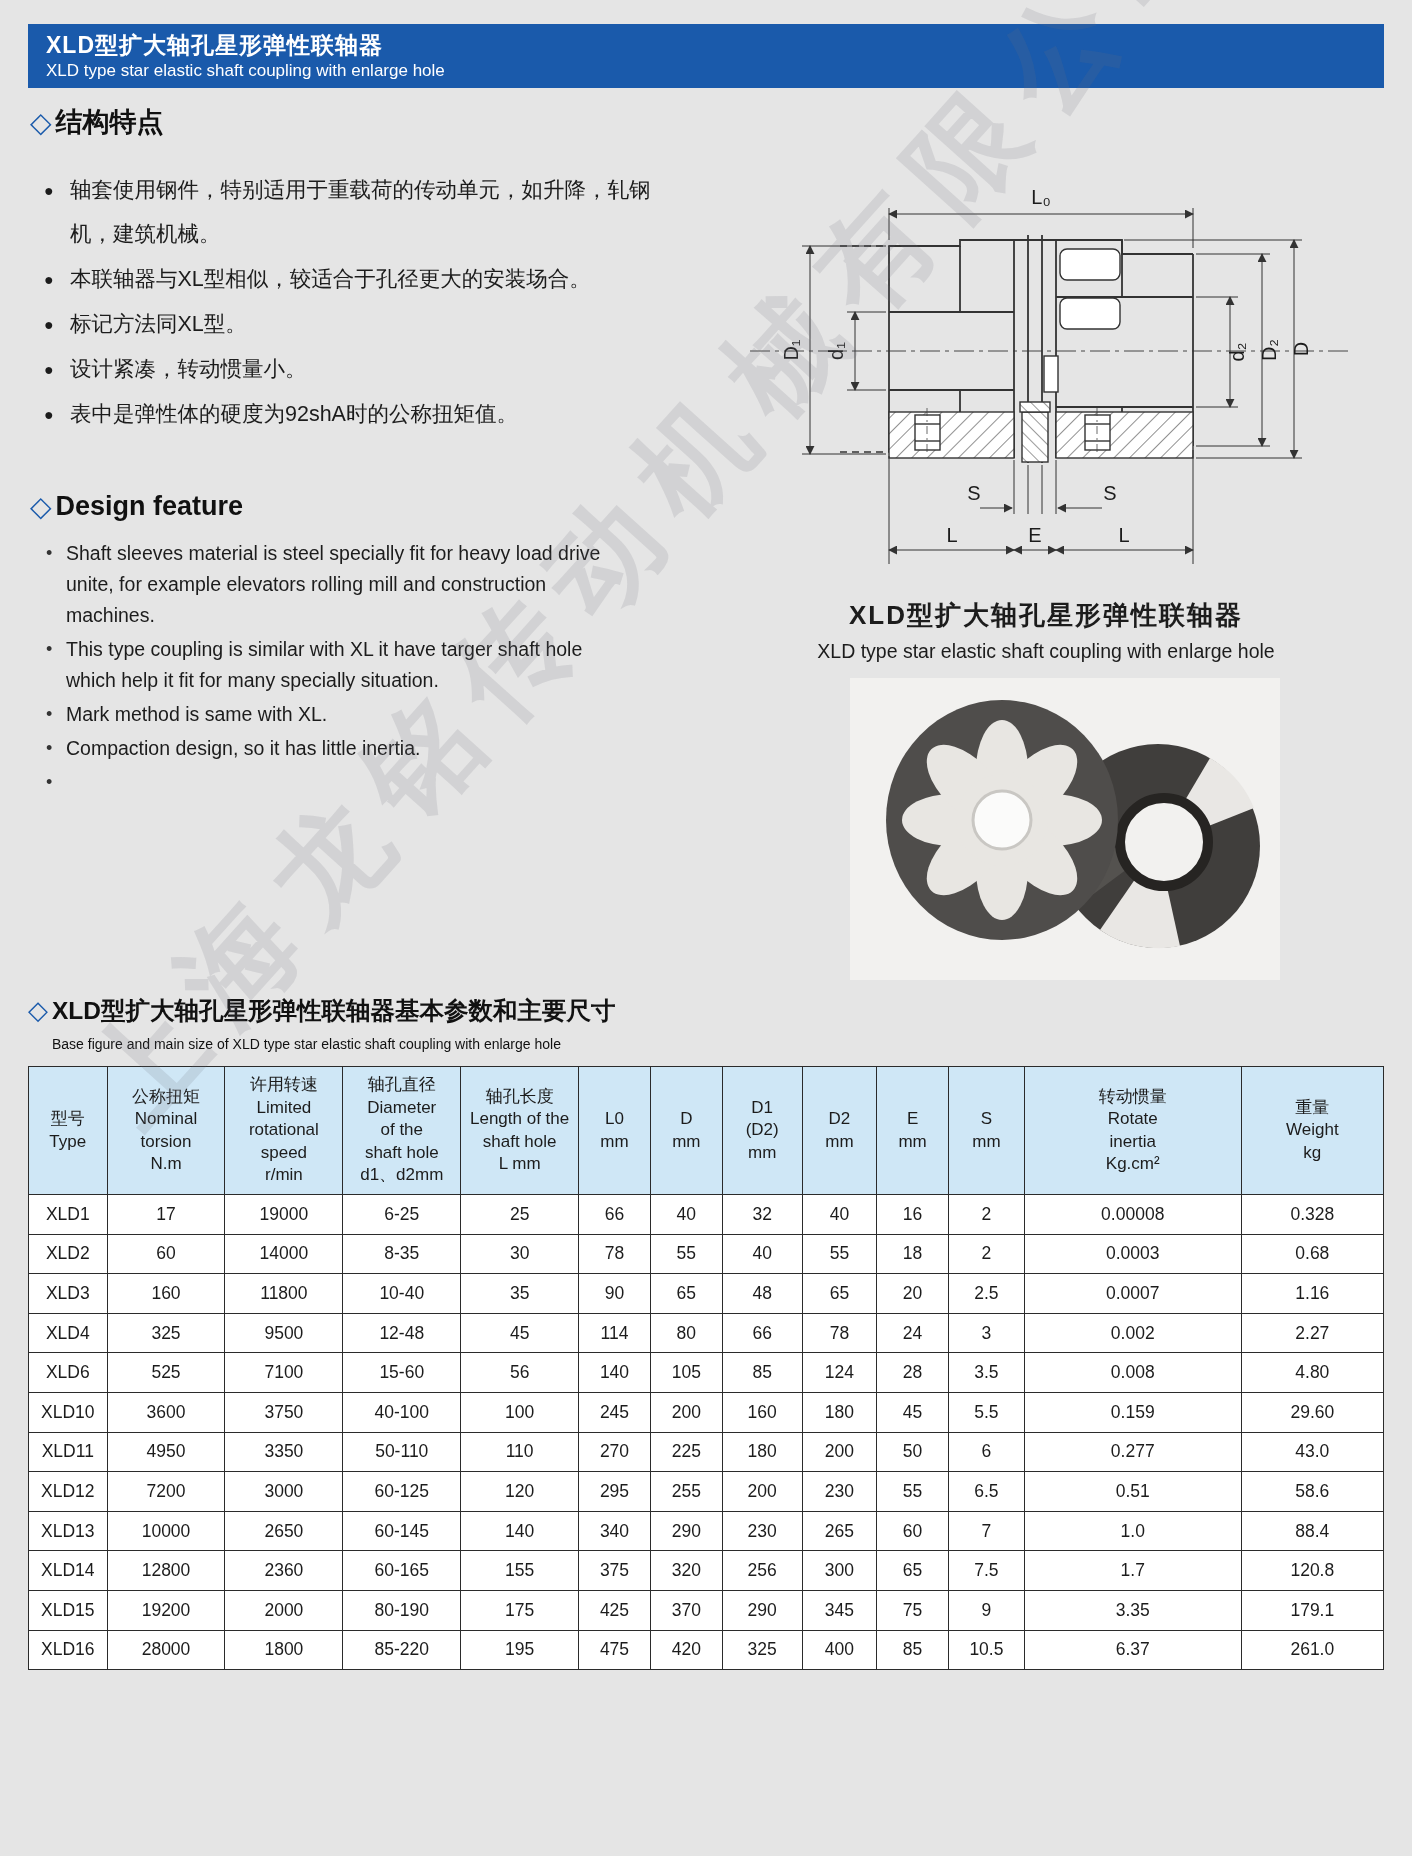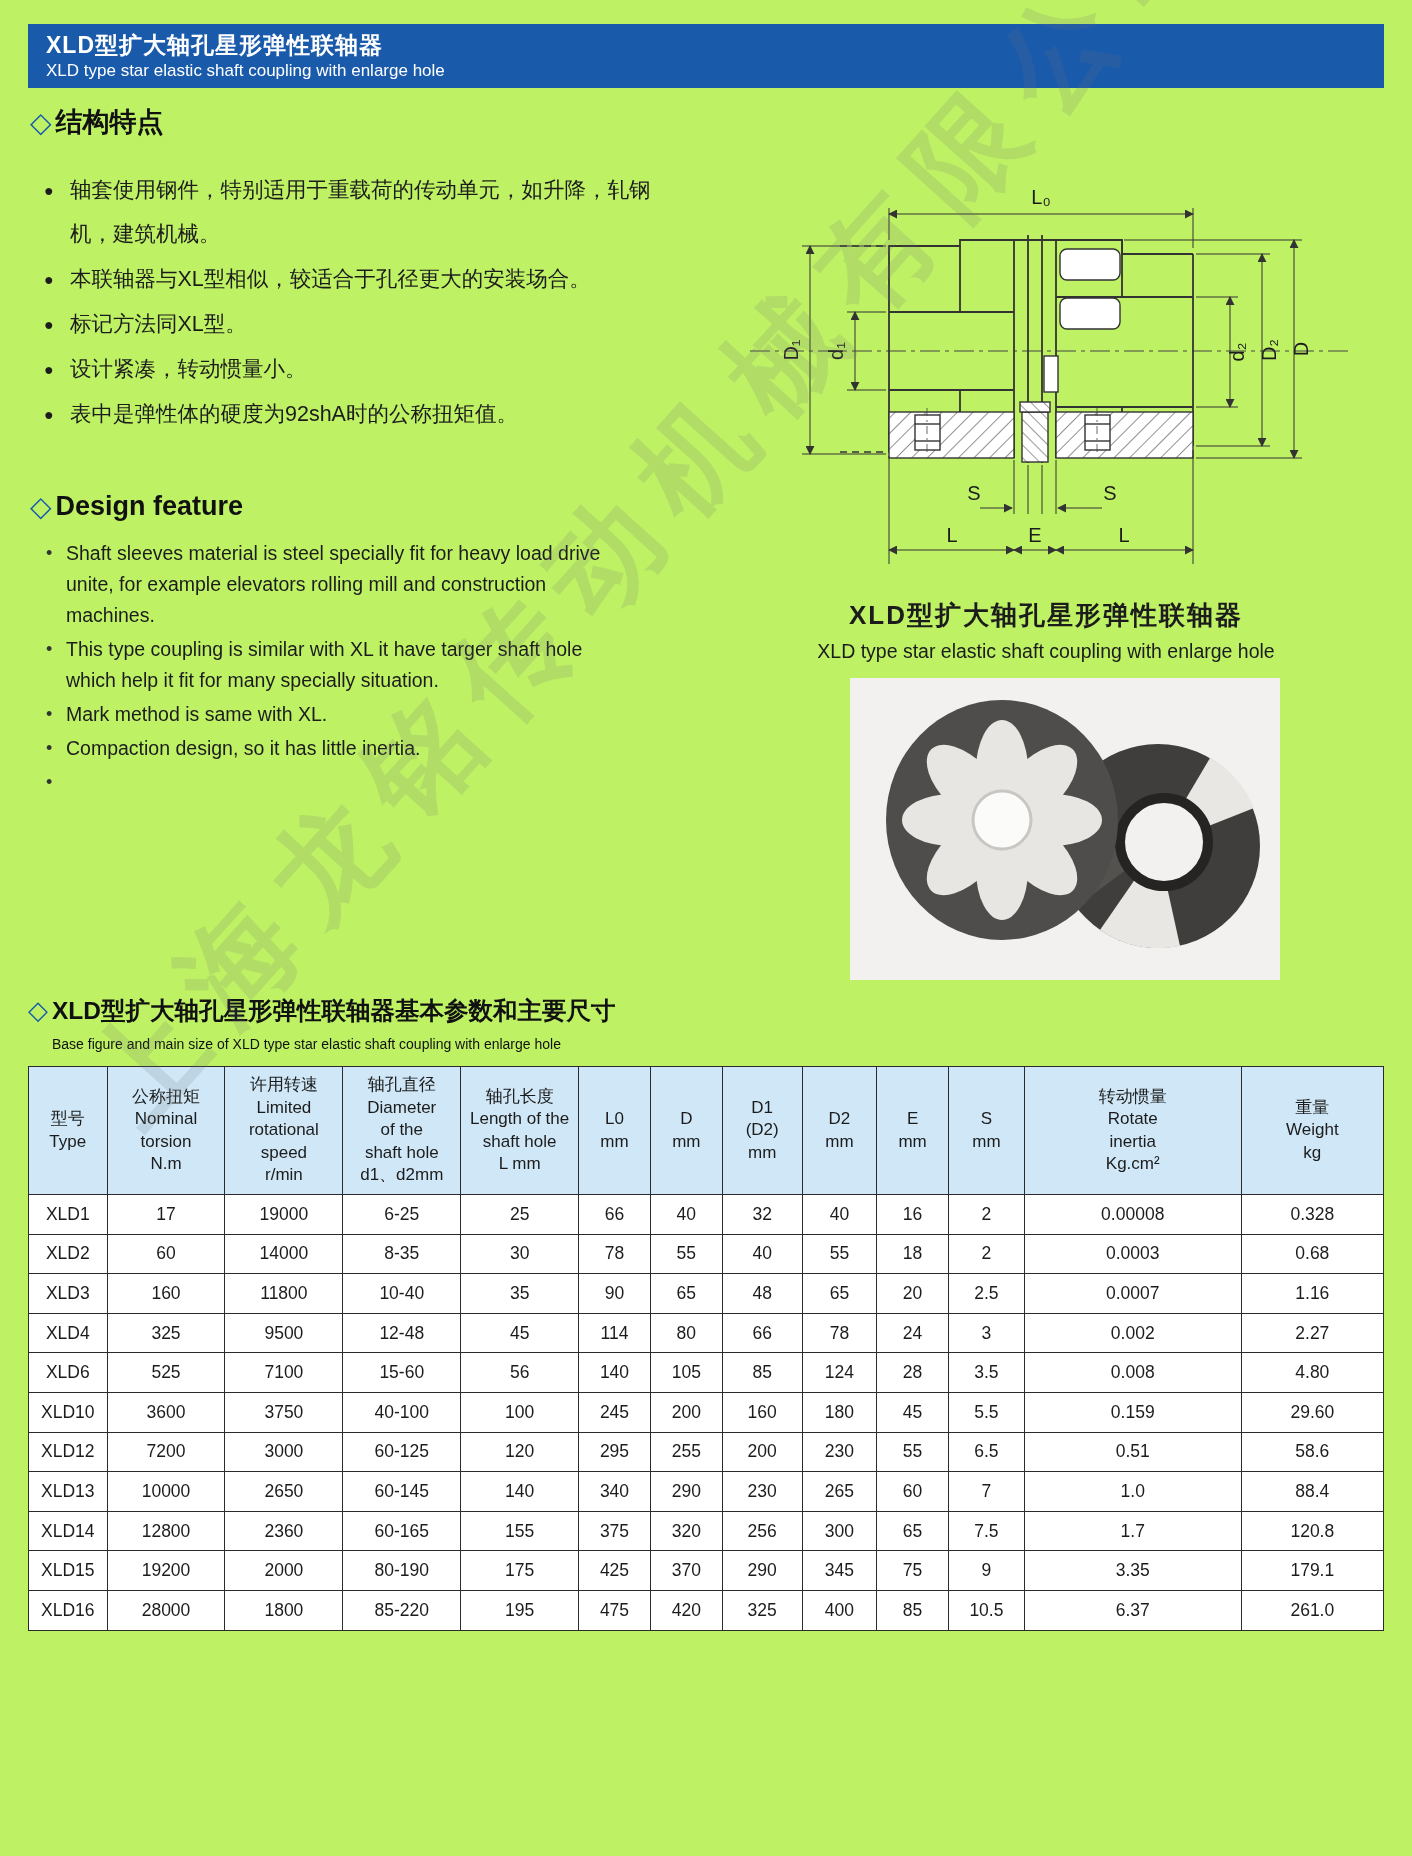--- a/index.html
+++ b/index.html
@@ -4,21 +4,21 @@
 <style>
   :root{
     --banner-blue:#1a5aab;
     --header-bg:#cfe7f6;
     --ink:#1c1c1c;
     --wm:rgba(110,115,125,0.16);
   }
   *{box-sizing:border-box;margin:0;padding:0;}
   html,body{margin:0;background:#ffffff;}
   body{font-family:"Liberation Sans","DejaVu Sans",sans-serif;color:var(--ink);}
-  #page{position:relative;width:1412px;height:1856px;background:#bef264;overflow:hidden;}
+  #page{position:relative;width:1412px;height:1856px;background:#e5e5e5;overflow:hidden;}
 
   
   .banner{position:absolute;left:28px;top:24px;width:1356px;height:64px;
     background:var(--banner-blue);color:#fff;padding:7px 0 0 18px;}
   .banner .t1{font-size:23px;font-weight:bold;letter-spacing:1px;line-height:28px;}
   .banner .t2{font-size:17px;line-height:24px;}
 
   
   .sec-head{position:absolute;font-size:27px;font-weight:bold;color:#111;display:flex;align-items:center;}
   .diamond{color:var(--banner-blue);font-weight:normal;font-size:28px;margin-right:4px;}
@@ -418,20 +418,35 @@
           <td>245</td>
           <td>200</td>
           <td>160</td>
           <td>180</td>
           <td>45</td>
           <td>5.5</td>
           <td>0.159</td>
           <td>29.60</td>
         </tr>
         <tr>
+          <td>XLD11</td>
+          <td>4950</td>
+          <td>3350</td>
+          <td>50-110</td>
+          <td>110</td>
+          <td>270</td>
+          <td>225</td>
+          <td>180</td>
+          <td>200</td>
+          <td>50</td>
+          <td>6</td>
+          <td>0.277</td>
+          <td>43.0</td>
+        </tr>
+        <tr>
           <td>XLD12</td>
           <td>7200</td>
           <td>3000</td>
           <td>60-125</td>
           <td>120</td>
           <td>295</td>
           <td>255</td>
           <td>200</td>
           <td>230</td>
           <td>55</td>

